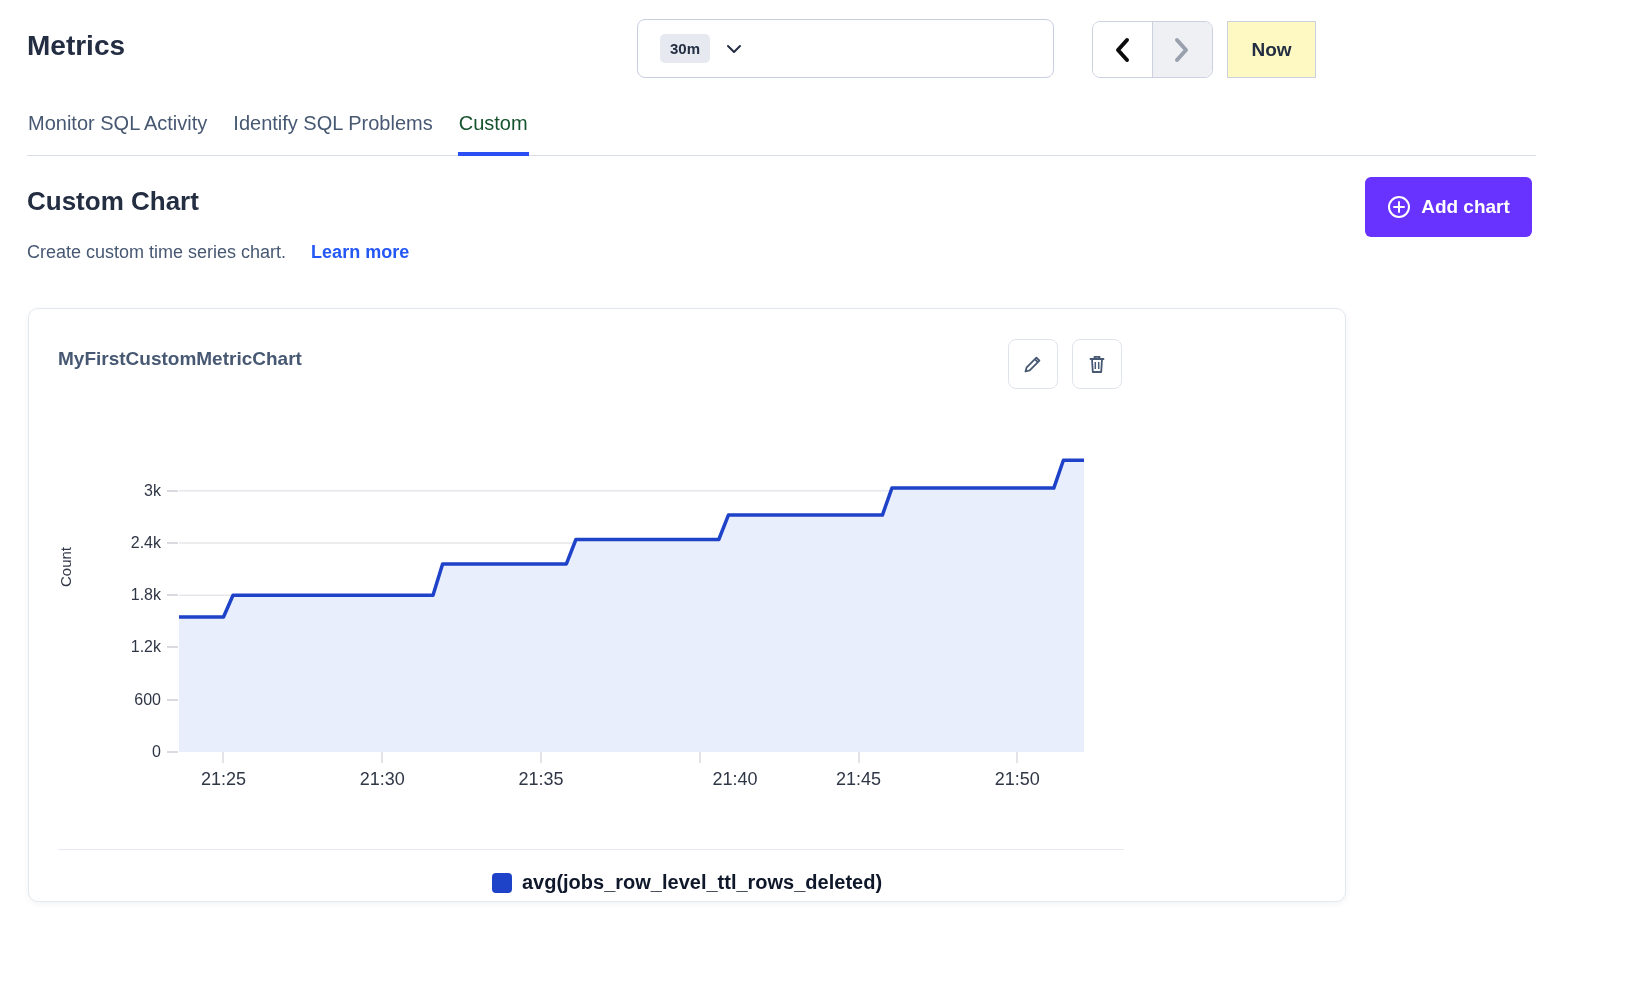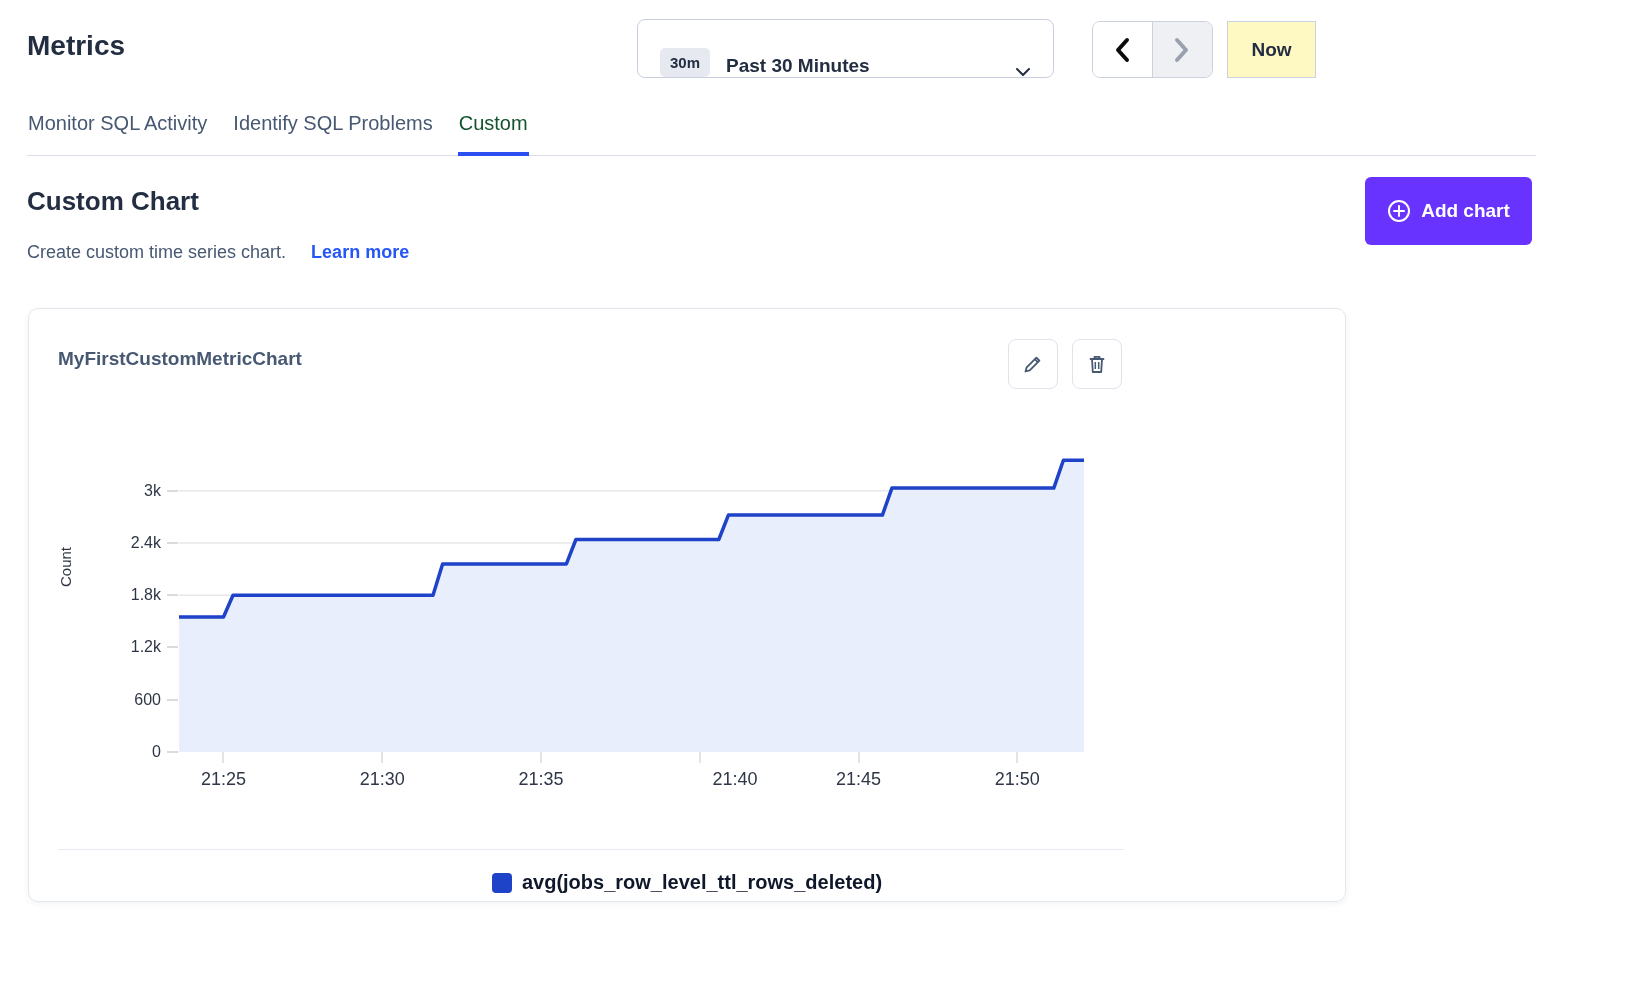--- a/index.html
+++ b/index.html
@@ -4,21 +4,21 @@
 <style>
   * { margin:0; padding:0; box-sizing:border-box; }
   html,body { width:1650px; height:982px; background:#ffffff;
     font-family:"Liberation Sans", sans-serif; color:#242e42; overflow:hidden; }
   .stage { position:relative; width:1650px; height:982px; }
 
   
   .page-title { position:absolute; left:27px; top:30px; font-size:28px; font-weight:700; color:#242e42; }
 
   .time-select { position:absolute; left:637px; top:19px; width:417px; height:59px;
-    border:1px solid #c9cede; border-radius:8px; background:#fff; display:flex; align-items:flex-end;
+    border:1px solid #c9cede; border-radius:8px; background:#fff; display:flex; align-items:center;
     padding:0 22px; cursor:pointer; }
   .range-badge { background:#e6e9f0; color:#242e42; font-size:15px; font-weight:700;
     padding:6px 10px; border-radius:5px; margin-right:16px; }
   .range-label { font-size:19px; font-weight:600; color:#242e42; flex:1; }
   .chev-down { width:16px; height:10px; }
 
   .arrow-group { position:absolute; left:1092px; top:21px; width:121px; height:57px;
     border:1px solid #ccd1df; border-radius:8px; overflow:hidden; display:flex; background:#fff; }
   .arrow-btn { width:50%; height:100%; display:flex; align-items:center; justify-content:center; cursor:pointer; }
   .arrow-btn.prev { border-right:1px solid #ccd1df; background:#ffffff; }
@@ -33,21 +33,21 @@
     border-bottom:1px solid #d9dde6;margin-top:8px; }
   .tab { font-size:20px; color:#475872; padding:2px 1px 20px 1px; cursor:pointer; position:relative; }
   .tab.active { color:#14532d; font-weight:500; }
   .tab.active::after { content:""; position:absolute; left:0; right:0; bottom:-1px; height:4px; background:#2b4ff2; }
 
   
   .section-heading { position:absolute; left:27px; top:186px; font-size:26px; font-weight:700; color:#242e42; }
   .section-sub { position:absolute; left:27px; top:242px; font-size:18px; color:#475872; }
   .learn-more { color:#2457f5; font-weight:600; text-decoration:none; cursor:pointer; margin-left:20px; }
 
-  .add-chart-btn { position:absolute; left:1365px; top:177px; width:167px; height:68px;
+  .add-chart-btn { position:absolute; left:1365px; top:177px; width:167px; height:60px;
     background:#6933ff; border:none; border-radius:6px; color:#fff; font-size:19px; font-weight:600;
     display:flex; align-items:center; justify-content:center; gap:10px; cursor:pointer;
     font-family:"Liberation Sans", sans-serif; }
 
   
   .card { position:absolute; left:28px; top:308px; width:1318px; height:594px; background:#fff;
     border:1px solid #e3e8ef; border-radius:10px; box-shadow:0 2px 6px rgba(33,48,74,.06); }
   .card-title { position:absolute; left:29px; top:39px; font-size:19px; font-weight:600; color:#475872; }
   .icon-btn { position:absolute; top:30px; width:50px; height:50px; background:#fff;
     border:1px solid #dfe3ea; border-radius:8px; display:flex; align-items:center; justify-content:center; cursor:pointer; }
@@ -75,21 +75,20 @@
 </style>
 </head>
 <body>
 
 <div class="stage">
 
   <h1 class="page-title">Metrics</h1>
 
   <div class="time-select">
     <span class="range-badge">30m</span>
-    <span class="range-label">Past 30 Minutes</span>
     <svg class="chev-down" viewBox="0 0 16 10">
       <polyline points="2,2 8,8 14,2" fill="none" stroke="#242e42" stroke-width="2" stroke-linecap="round" stroke-linejoin="round"></polyline>
     </svg>
   </div>
 
   <div class="arrow-group">
     <div class="arrow-btn prev">
       <svg width="18" height="26" viewBox="0 0 18 26">
         <polyline points="14,3 5,13 14,23" fill="none" stroke="#0c0c0e" stroke-width="4" stroke-linecap="round" stroke-linejoin="round"></polyline>
       </svg>

